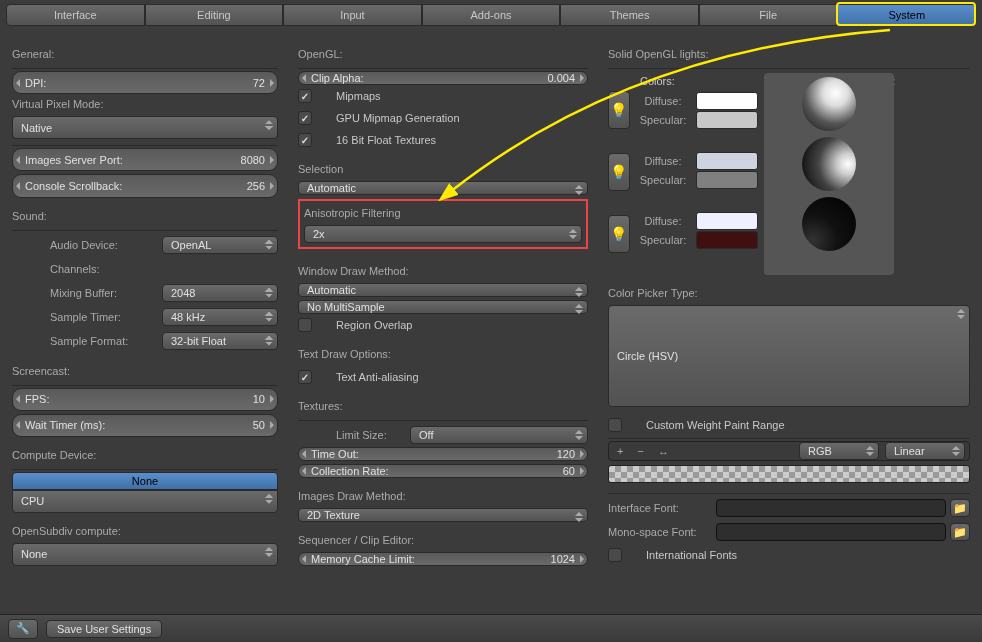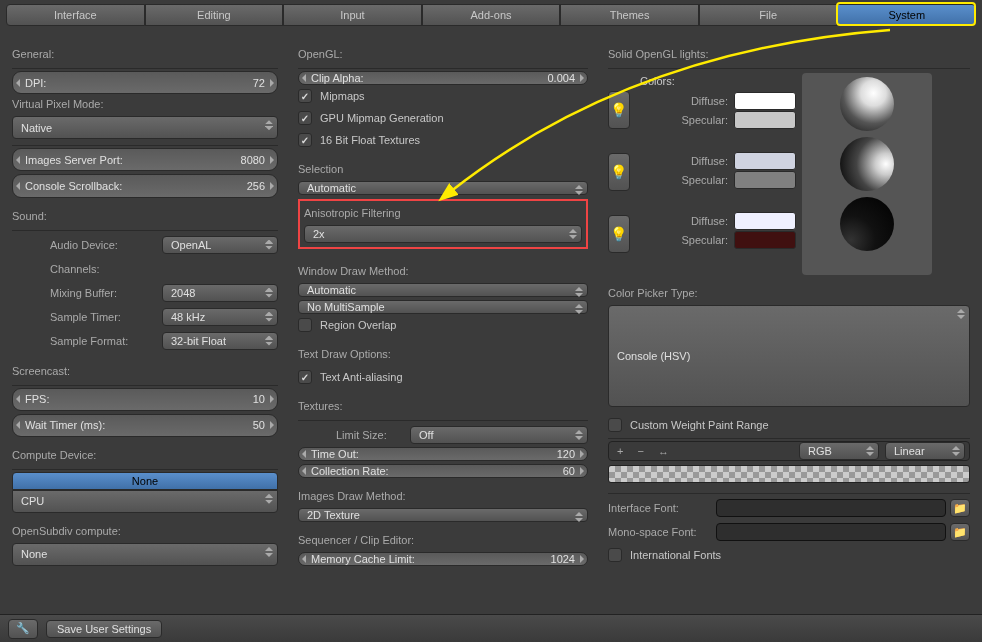--- a/index.html
+++ b/index.html
@@ -34,38 +34,38 @@
 .numfield::after { border-left: 4px solid #aaa; right: 3px; }
 .numfield .nlabel { margin-left: 4px; }
 .numfield .nval { margin-right: 4px; }
 
 
 .dropdown { flex: 1; height: 18px; background: linear-gradient(#6a6a6a, #525252); border: 1px solid #2a2a2a; border-radius: 4px; display: flex; align-items: center; padding: 0 16px 0 8px; position: relative; color: #e0e0e0; }
 .dropdown::after { content: ''; position: absolute; right: 4px; top: 3px; width: 8px; height: 10px; background: linear-gradient(#aaa 40%, transparent 40%, transparent 60%, #aaa 60%); clip-path: polygon(0 40%, 50% 0, 100% 40%, 100% 60%, 50% 100%, 0 60%); }
 .dropdown.full { width: 100%; }
 
 
-.check-row { display: flex; align-items: center; height: 20px; margin: 1px 0; gap: 8px; }
+.check-row { display: flex; align-items: center; height: 20px; margin: 1px 0; gap: 24px; }
 .checkbox { width: 14px; height: 14px; background: #4a4a4a; border: 1px solid #2a2a2a; border-radius: 3px; display: flex; align-items: center; justify-content: center; }
 .checkbox.checked::after { content: '✓'; color: #ddd; font-size: 10px; font-weight: bold; }
 
 
 .btn { height: 18px; background: linear-gradient(#6a6a6a, #525252); border: 1px solid #2a2a2a; border-radius: 4px; display: flex; align-items: center; justify-content: center; color: #e0e0e0; padding: 0 10px; }
 .btn.active { background: linear-gradient(#5a8fcc, #4070a8); color: #000; }
 
 
 .swatch { width: 62px; height: 18px; border: 1px solid #2a2a2a; border-radius: 3px; }
 
 
 .lights-area { display: flex; gap: 6px; }
 .lights-left { display: flex; flex-direction: column; gap: 2px; }
 .light-toggle { width: 22px; height: 38px; background: linear-gradient(#6a6a6a,#525252); border: 1px solid #2a2a2a; border-radius: 4px; display: flex; align-items: center; justify-content: center; margin-bottom: 22px;}
 .bulb { font-size: 14px; }
 .light-row { display: flex; align-items: center; height: 19px; gap: 6px; }
-.light-label { width: 54px; text-align: right; color: #aaa; margin-left: 38px;}
+.light-label { width: 54px; text-align: center; color: #aaa;}
 .direction-panel { width: 130px; background: #555; border-radius: 4px; padding: 2px; display: flex; flex-direction: column; gap: 2px; margin-top: -18px;}
 .sphere-cell { height: 58px; background: #555; display:flex; align-items:center; justify-content:center; }
 .sphere { width: 54px; height: 54px; border-radius: 50%; }
 
 
 .grad-bar { height: 20px; background: #3a3a3a; border: 1px solid #222; border-radius: 4px; display:flex; align-items:center; padding: 0 4px; gap:6px;}
 .grad-btn { color:#aaa; padding:0 4px;}
 .checker { height: 18px; background: repeating-conic-gradient(#999 0 25%, #ccc 0 50%) 0 0/12px 12px; border:1px solid #222; border-radius:3px; margin-top:4px;}
 
 
@@ -284,21 +284,21 @@
         <div class="sphere-cell">
             <div class="sphere" style="background:radial-gradient(circle at 85% 50%, #fff 0%, #ccc 20%, #444 55%, #000 100%);"></div>
           </div>
         <div class="sphere-cell">
             <div class="sphere" style="background:radial-gradient(circle at 20% 80%, #333 0%, #111 40%, #000 100%);"></div>
           </div>
       </div>
     </div>
 
     <div class="section-label">Color Picker Type:</div>
-    <div class="dropdown full">Console (HSV)</div>
+    <div class="dropdown full">Circle (HSV)</div>
 
     <div class="check-row" style="margin-top:8px;">
         <div class="checkbox"></div>
         <span>Custom Weight Paint Range</span>
       </div>
     <div class="hr"></div>
     <div class="grad-bar">
       <span class="grad-btn">+</span>
       <span class="grad-btn">−</span>
       <span class="grad-btn">↔</span>

